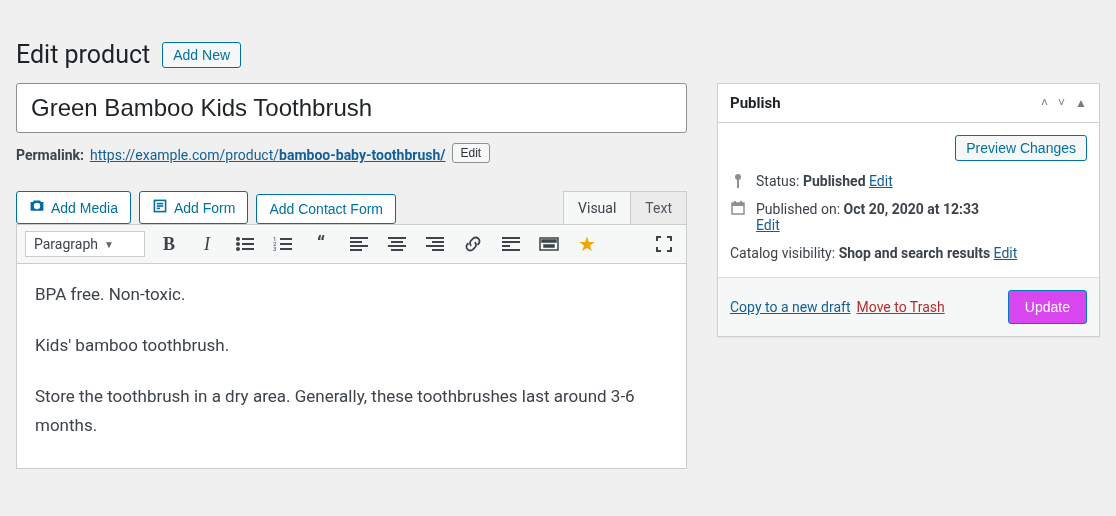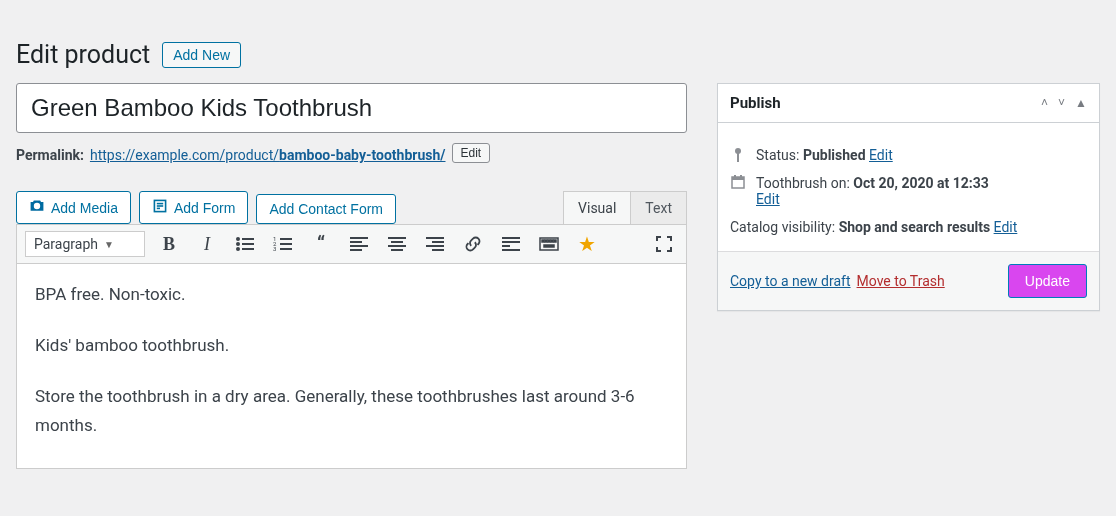--- a/index.html
+++ b/index.html
@@ -238,20 +238,23 @@
     <div class="meta-box">
       <div class="meta-head">
         <h2>Publish</h2>
         <div class="handles">
           <span>˄</span>
           <span>˅</span>
           <span>▲</span>
         </div>
       </div>
       <div class="meta-body">
+        <div class="preview-row">
+          <button class="btn-outline">Preview Changes</button>
+        </div>
 
         <div class="pub-line">
           <span class="icon">
             <svg width="12" height="16" viewBox="0 0 12 16" fill="currentColor">
                 <circle cx="6" cy="4" r="3"></circle>
                 <rect x="5" y="6" width="2" height="9"></rect>
               </svg>
           </span>
           <span>
             <span>Status:</span>
@@ -264,21 +267,21 @@
         <div class="pub-line">
           <span class="icon">
             <svg width="14" height="14" viewBox="0 0 14 14" fill="currentColor">
                 <rect x="1" y="2" width="12" height="11" fill="none" stroke="currentColor" stroke-width="1.5"></rect>
                 <rect x="1" y="2" width="12" height="3"></rect>
                 <rect x="3" y="0" width="2" height="3"></rect>
                 <rect x="9" y="0" width="2" height="3"></rect>
               </svg>
           </span>
           <span>
-            <span>Toothbrush on:</span>
+            <span>Published on:</span>
             <strong>Oct 20, 2020 at 12:33</strong><br>
             <a class="inline">Edit</a>
           </span>
         </div>
 
         <div class="pub-line" style="margin-bottom:4px;">
           <span>
             <span>Catalog visibility:</span>
             <strong>Shop and search results</strong>
             <a class="inline">Edit</a>

